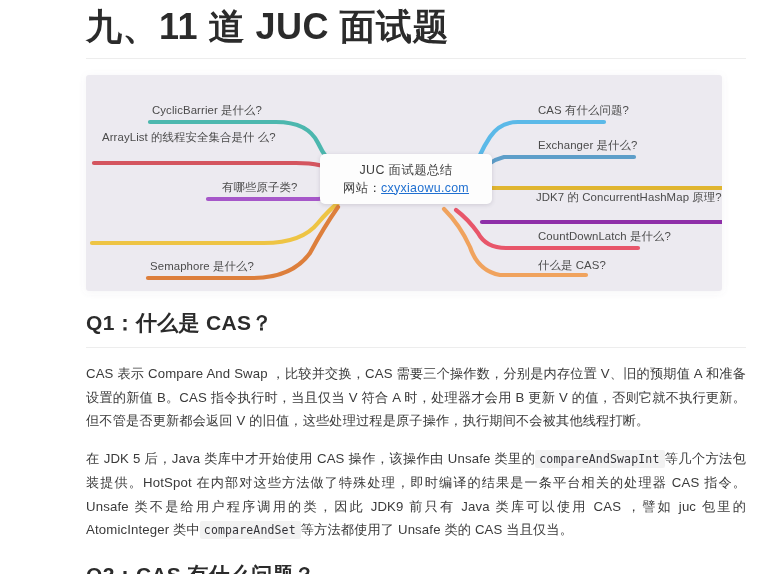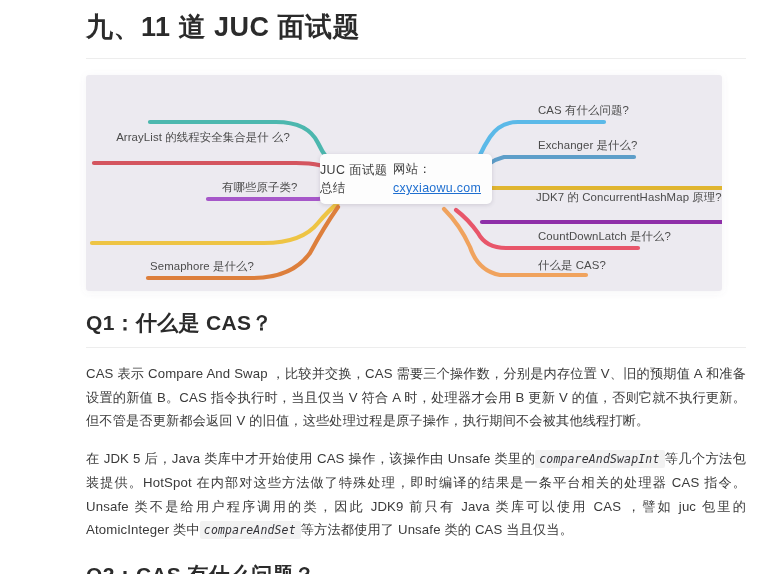--- a/index.html
+++ b/index.html
@@ -26,21 +26,21 @@
 
   .content {
     position: absolute;
     left: 86px;
     top: 0;
     width: 660px;
   }
 
   
   h1.doc-title {
-    font-size: 27px;
+    font-size: 36px;
     line-height: 34px;
     font-weight: bold;
     letter-spacing: 0.5px;
     color: #2b2b2b;
     margin: 10px 0 0 0;
     padding: 0 0 14px 0;
     border-bottom: 1px solid #ededed;
   }
   h2.q-title {
     font-size: 21px;
@@ -65,21 +65,20 @@
     letter-spacing: 0.15px;
   }
   code.inline {
     font-family: "DejaVu Sans Mono", "Liberation Mono", monospace;
     font-size: 11.5px;
     background: #f2f2f2;
     color: #34343a;
     padding: 2px 5px 2px 4px;
     border-radius: 2px;
     white-space: nowrap;
-    font-style: italic;
   }
 
   
   .figure {
     position: relative;
     margin-top: 16px;
     width: 636px;
     height: 216px;
   }
   .figure .shadowbox {
@@ -107,21 +106,21 @@
   .center-node {
     position: absolute;
     left: 234px;
     top: 79px;
     width: 172px;
     height: 50px;
     background: #fdfdfd;
     border-radius: 5px;
     box-shadow: 0 1px 4px rgba(70,60,90,0.18);
     display: flex;
-    flex-direction: row;
+    flex-direction: column;
     align-items: center;
     justify-content: center;
     z-index: 5;
   }
   .center-node .cn-line1 {
     font-size: 12.4px;
     line-height: 18px;
     color: #3d3d3d;
     letter-spacing: 0.4px;
   }
@@ -171,21 +170,22 @@
           <path d="M400,113 L636,113" stroke="#e0b52f" stroke-width="4.2"></path>
 
           <path d="M396,147 L412,147 L636,147" stroke="#8e2fa8" stroke-width="4.2"></path>
 
           <path d="M370,135 Q382,144 392,158 Q400,173 420,173 L552,173" stroke="#e8566a" stroke-width="4.2"></path>
 
           <path d="M358,134 Q374,150 384,172 Q392,196 414,200 L500,200" stroke="#f0a35e" stroke-width="4.2"></path>
         </g>
       </svg>
 
-      <div class="mm-label wrapped" style="left:22px; top:54px; width:190px;text-align:center;">ArrayList 的线程安全集合是什
+      <div class="mm-label" style="left:66px; top:27px;">CyclicBarrier 是什么?</div>
+      <div class="mm-label wrapped" style="left:16px; top:54px; width:190px;">ArrayList 的线程安全集合是什
 么?</div>
       <div class="mm-label" style="left:136px; top:104px;">有哪些原子类?</div>
       <div class="mm-label" style="left:64px; top:183px;">Semaphore 是什么?</div>
 
       <div class="mm-label" style="left:452px; top:27px;">CAS 有什么问题?</div>
       <div class="mm-label" style="left:452px; top:62px;">Exchanger 是什么?</div>
       <div class="mm-label wrapped" style="left:450px; top:114px; width:190px;">JDK7 的 ConcurrentHashMap
 原理?</div>
       <div class="mm-label" style="left:452px; top:153px;">CountDownLatch 是什么?</div>
       <div class="mm-label" style="left:452px; top:182px;">什么是 CAS?</div>

